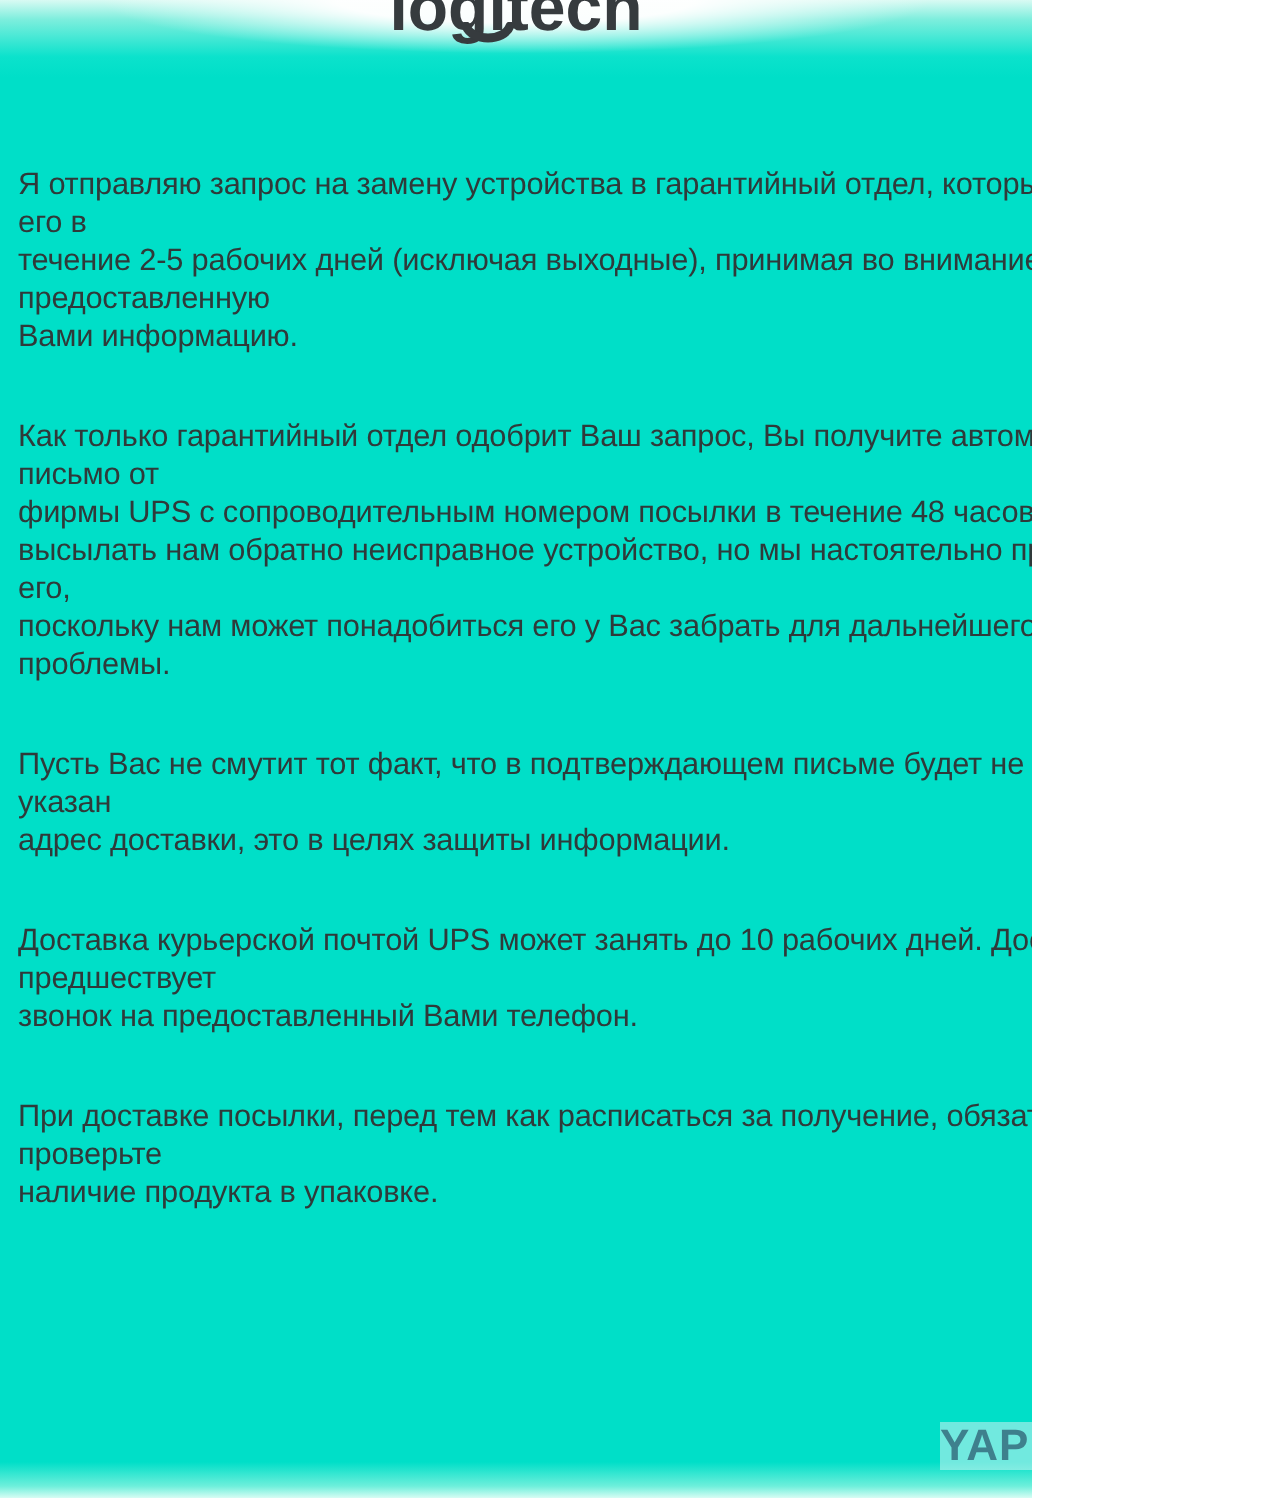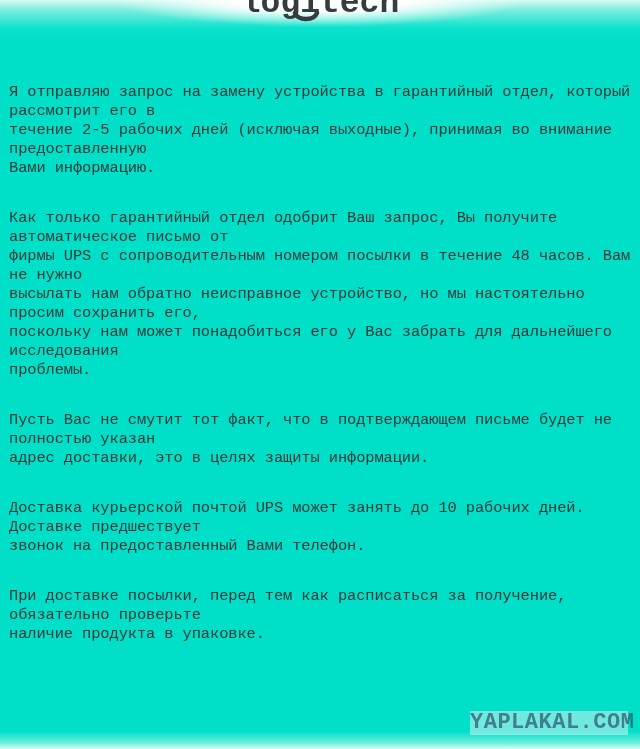--- a/index.html
+++ b/index.html
@@ -3,27 +3,26 @@
 <meta charset="utf-8">
 <style>
   html, body { margin: 0; padding: 0; }
   body {
     width: 640px; height: 749px;
     font-family: "Liberation Sans", sans-serif;
     overflow: hidden;
   }
   .page {
     position: relative;
-    width: 640px; height: 749px;
+    width: 516px; height: 749px;
     overflow: hidden;
     background: linear-gradient(180deg,
       #d9faf3 0%, #7deedd 1.3%, #0be2cc 3.8%,
       #00dfc8 5.2%, #00dfc8 97.6%,
       #6defdb 99.2%, #d7fdf4 100%);
-    font-family: Liberation Mono, monospace;
   }
   .top-glow {
     position: absolute; top: 0; left: 0; right: 0; height: 46px;
     background: radial-gradient(ellipse 280px 36px at 50% 0,
       rgba(255,255,255,0.97) 32%, rgba(255,255,255,0) 74%);
     pointer-events: none;
   }
   .logo {
     position: absolute; top: -13px; left: 0; width: 100%;
     text-align: center;

